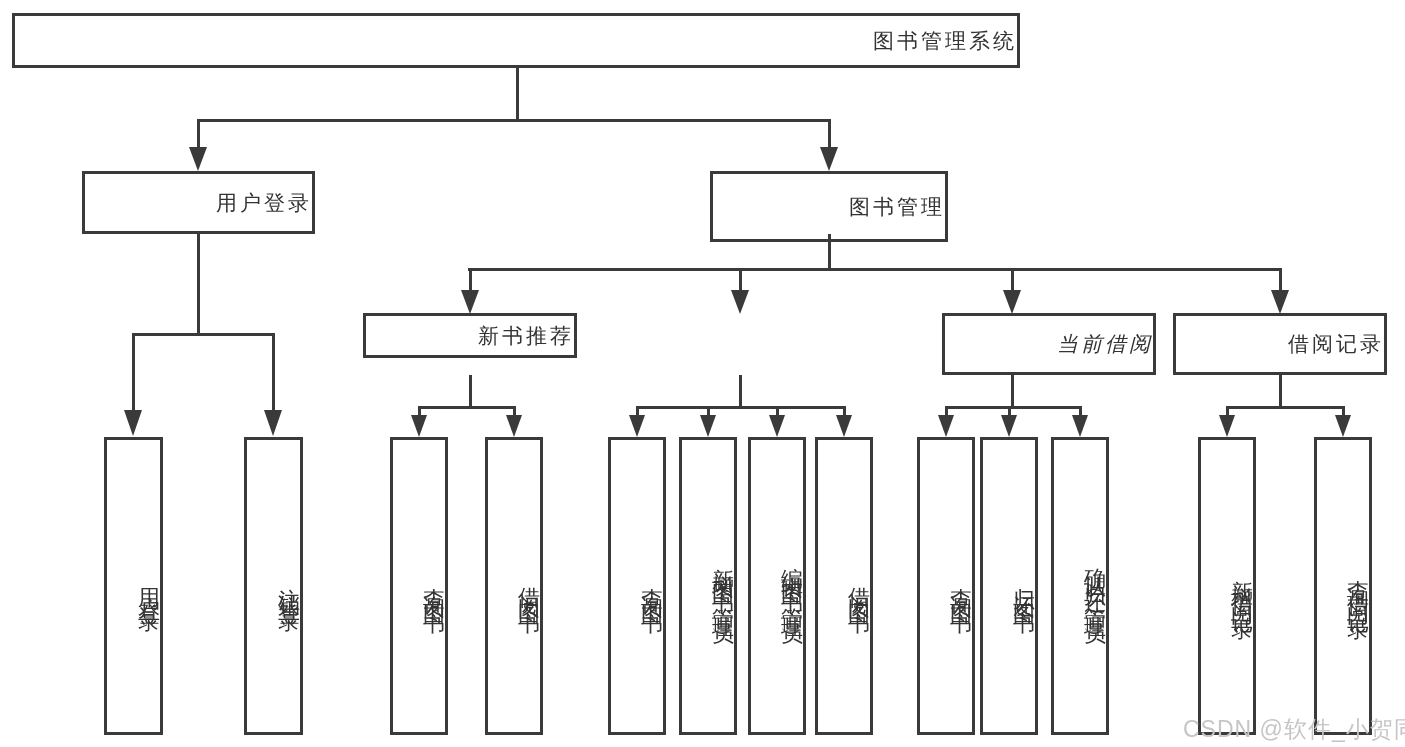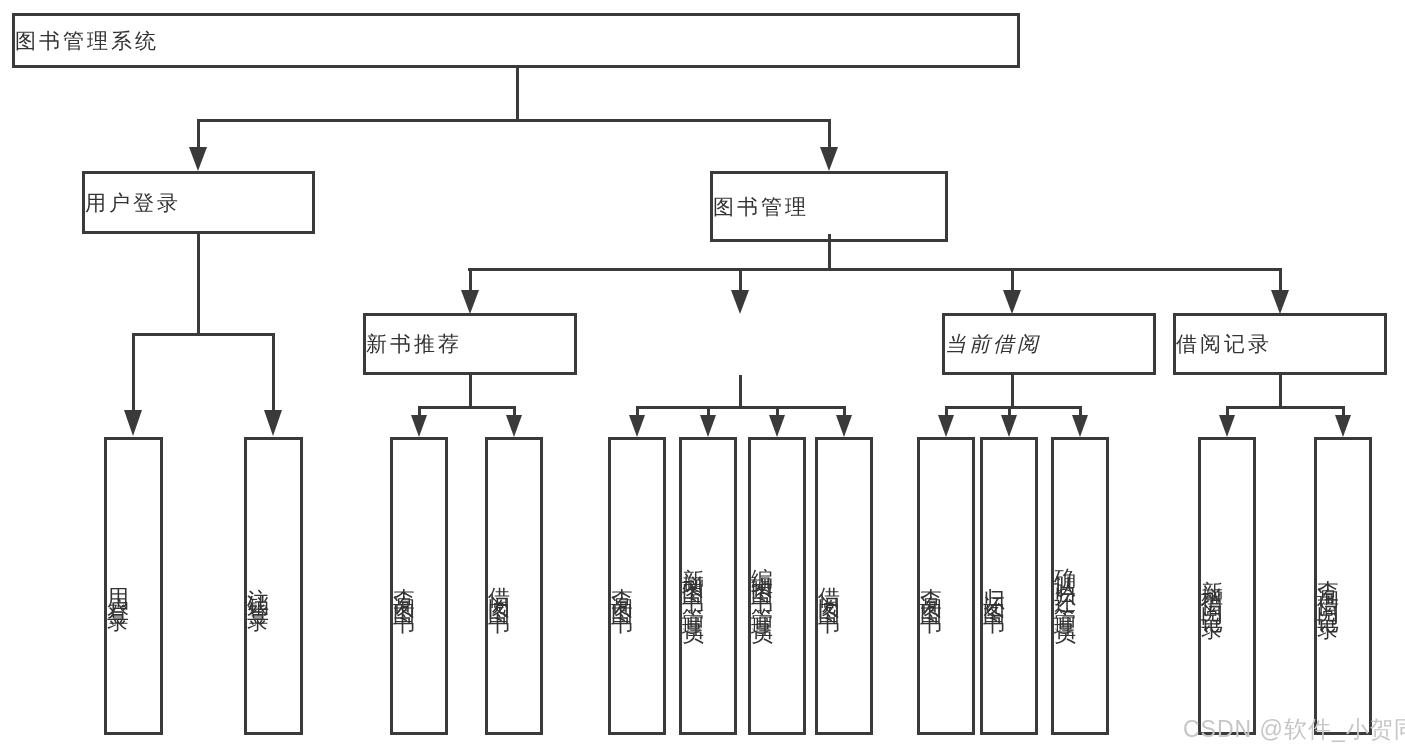--- a/index.html
+++ b/index.html
@@ -3,21 +3,21 @@
 <meta charset="utf-8">
 <style>
   html,body { margin:0; padding:0; background:#ffffff; }
   #stage {
     position:relative; width:1405px; height:747px; background:#ffffff;
     font-family:"Liberation Sans","DejaVu Sans",sans-serif; overflow:hidden;
   }
   .box {
     position:absolute; box-sizing:border-box; background:#ffffff;
     border:3px solid #3a3a3a; color:#333333;
-    display:flex; align-items:center; justify-content:flex-start;
+    display:flex; align-items:center; justify-content:flex-end;
   }
   .hbox { font-size:21px; letter-spacing:3px; white-space:nowrap; }
   .vbox .vtext {
     writing-mode:vertical-rl; text-orientation:mixed;
     font-size:22px; letter-spacing:8px; line-height:1; color:#333333;
   }
   .vl { position:absolute; width:3px; background:#3a3a3a; }
   .hl { position:absolute; height:3px; background:#3a3a3a; }
   .ah { position:absolute; width:0; height:0;
         border-left:9px solid transparent; border-right:9px solid transparent;
@@ -38,21 +38,21 @@
     <span>图书管理系统</span>
   </div>
 
   <div class="box hbox" style="left:82px;top:171px;width:233px;height:63px;">
     <span>用户登录</span>
   </div>
   <div class="box hbox" style="left:710px;top:171px;width:238px;height:71px;">
     <span>图书管理</span>
   </div>
 
-  <div class="box hbox" style="left:363px;top:313px;width:214px;height:62px;">
+  <div class="box hbox" style="left:363px;top:313px;width:214px;height:45px;">
     <span>新书推荐</span>
   </div>
   <div class="box hbox" style="left:942px;top:313px;width:214px;height:62px;font-style:italic;">
     <span>当前借阅</span>
   </div>
   <div class="box hbox" style="left:1173px;top:313px;width:214px;height:62px;">
     <span>借阅记录</span>
   </div>
 
   <div class="box vbox" style="left:104px;top:437px;width:59px;height:298px;">

